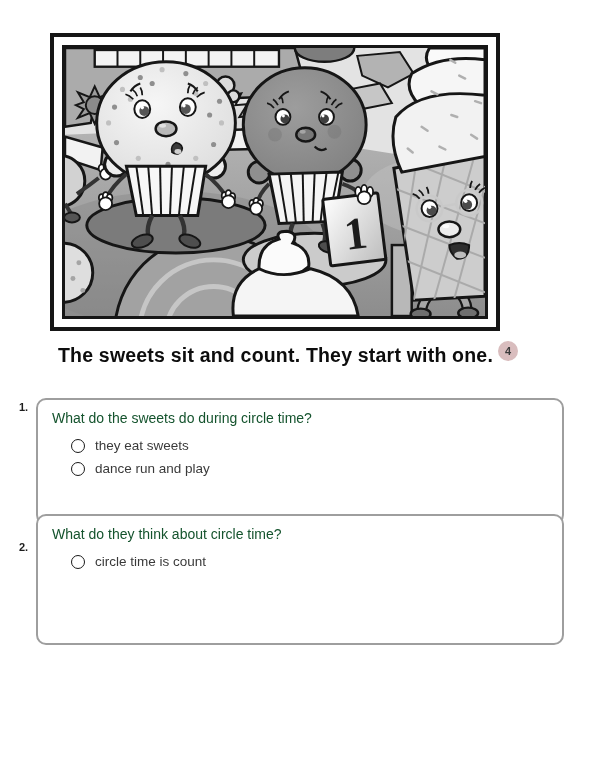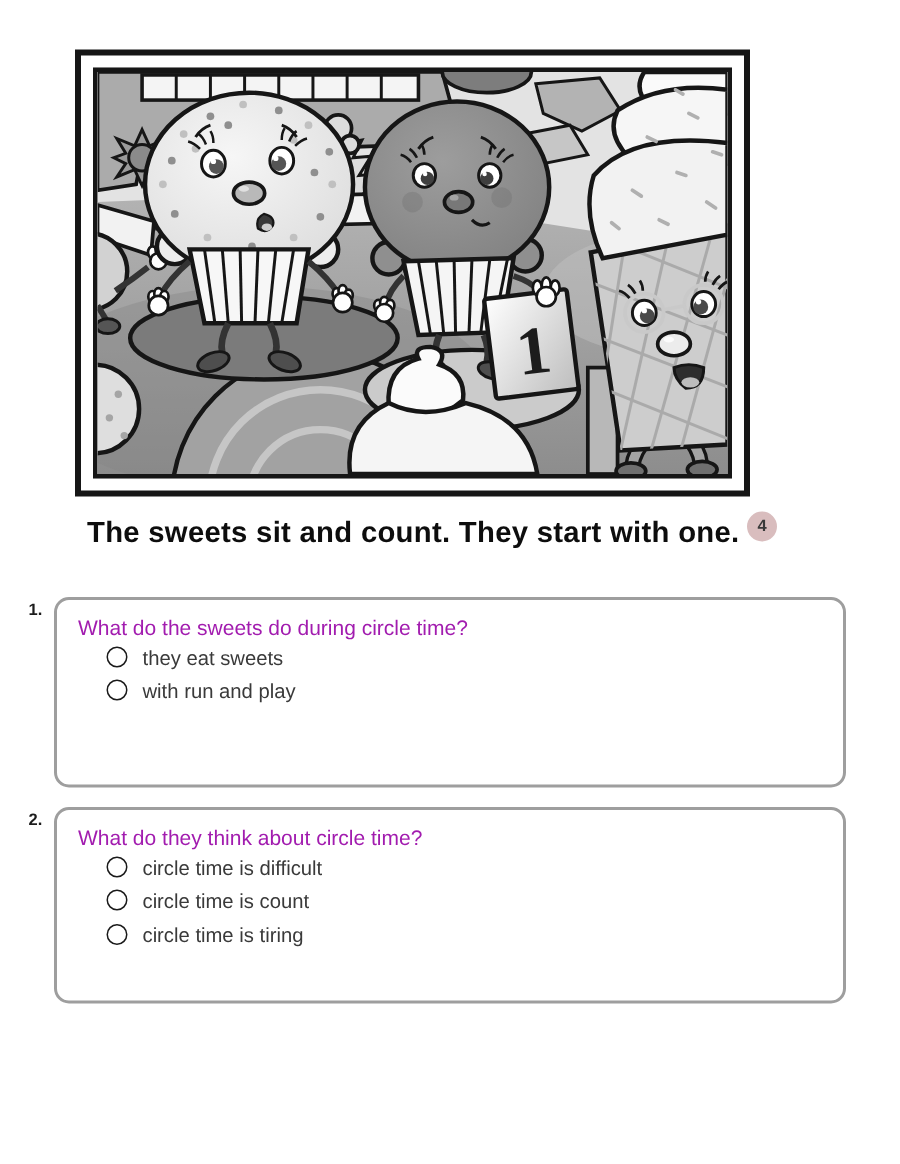--- a/index.html
+++ b/index.html
@@ -19,25 +19,25 @@
   .page-badge { display:inline-block; width:20px; height:20px; border-radius:50%;
                 background:#d9bdbe; color:#3a3a3a; font-size:11px; font-weight:bold;
                 line-height:20px; text-align:center; vertical-align:7px; margin-left:5px;
                 letter-spacing:0; }
 
   
   .qnum { position:absolute; left:19px; font-size:11px; font-weight:600; color:#1c1c1c; }
   .qbox { position:absolute; left:36px; width:528px; background:#ffffff;
           border:2px solid #9e9e9e; border-radius:10px; padding:9px 12px; color:#3a3a3a; }
   .qbox.q1 { top:398px; height:127px; }
-  .qbox.q2 { top:538px; height:131px; }
+  .qbox.q2 { top:514px; height:131px; }
   .qnum.n1 { top:401px; }
   .qnum.n2 { top:541px; }
-  .prompt { font-size:14px; color:#a21caf; margin:1px 0 5px 2px; }
-  .opt { display:flex; align-items:flex-start; gap:10px; margin-left:21px; height:22.4px; }
+  .prompt { font-size:14px; color:#14532d; margin:1px 0 5px 2px; }
+  .opt { display:flex; align-items:flex-end; gap:10px; margin-left:21px; height:22.4px; }
   .radio { width:14px; height:14px; border:1.8px solid #1a1a1a; border-radius:50%;
            background:#ffffff; flex:0 0 auto; cursor:pointer; }
   .optlabel { font-size:13.5px; color:#3a3a3a; }
 </style>
 </head>
 <body>
 
 <div class="page">
 
   <div class="frame">
@@ -346,34 +346,26 @@
 
   <div class="qnum n1">1.</div>
   <div class="qbox q1">
     <div class="prompt">What do the sweets do during circle time?</div>
     <div class="opt">
       <div class="radio"></div>
       <div class="optlabel">they eat sweets</div>
     </div>
     <div class="opt">
       <div class="radio"></div>
-      <div class="optlabel">with run and play</div>
+      <div class="optlabel">dance run and play</div>
     </div>
   </div>
 
   <div class="qnum n2">2.</div>
   <div class="qbox q2">
     <div class="prompt">What do they think about circle time?</div>
     <div class="opt">
       <div class="radio"></div>
-      <div class="optlabel">circle time is difficult</div>
-    </div>
-    <div class="opt">
-      <div class="radio"></div>
       <div class="optlabel">circle time is count</div>
     </div>
-    <div class="opt">
-      <div class="radio"></div>
-      <div class="optlabel">circle time is tiring</div>
-    </div>
   </div>
 
 </div>
 
 </body></html>

